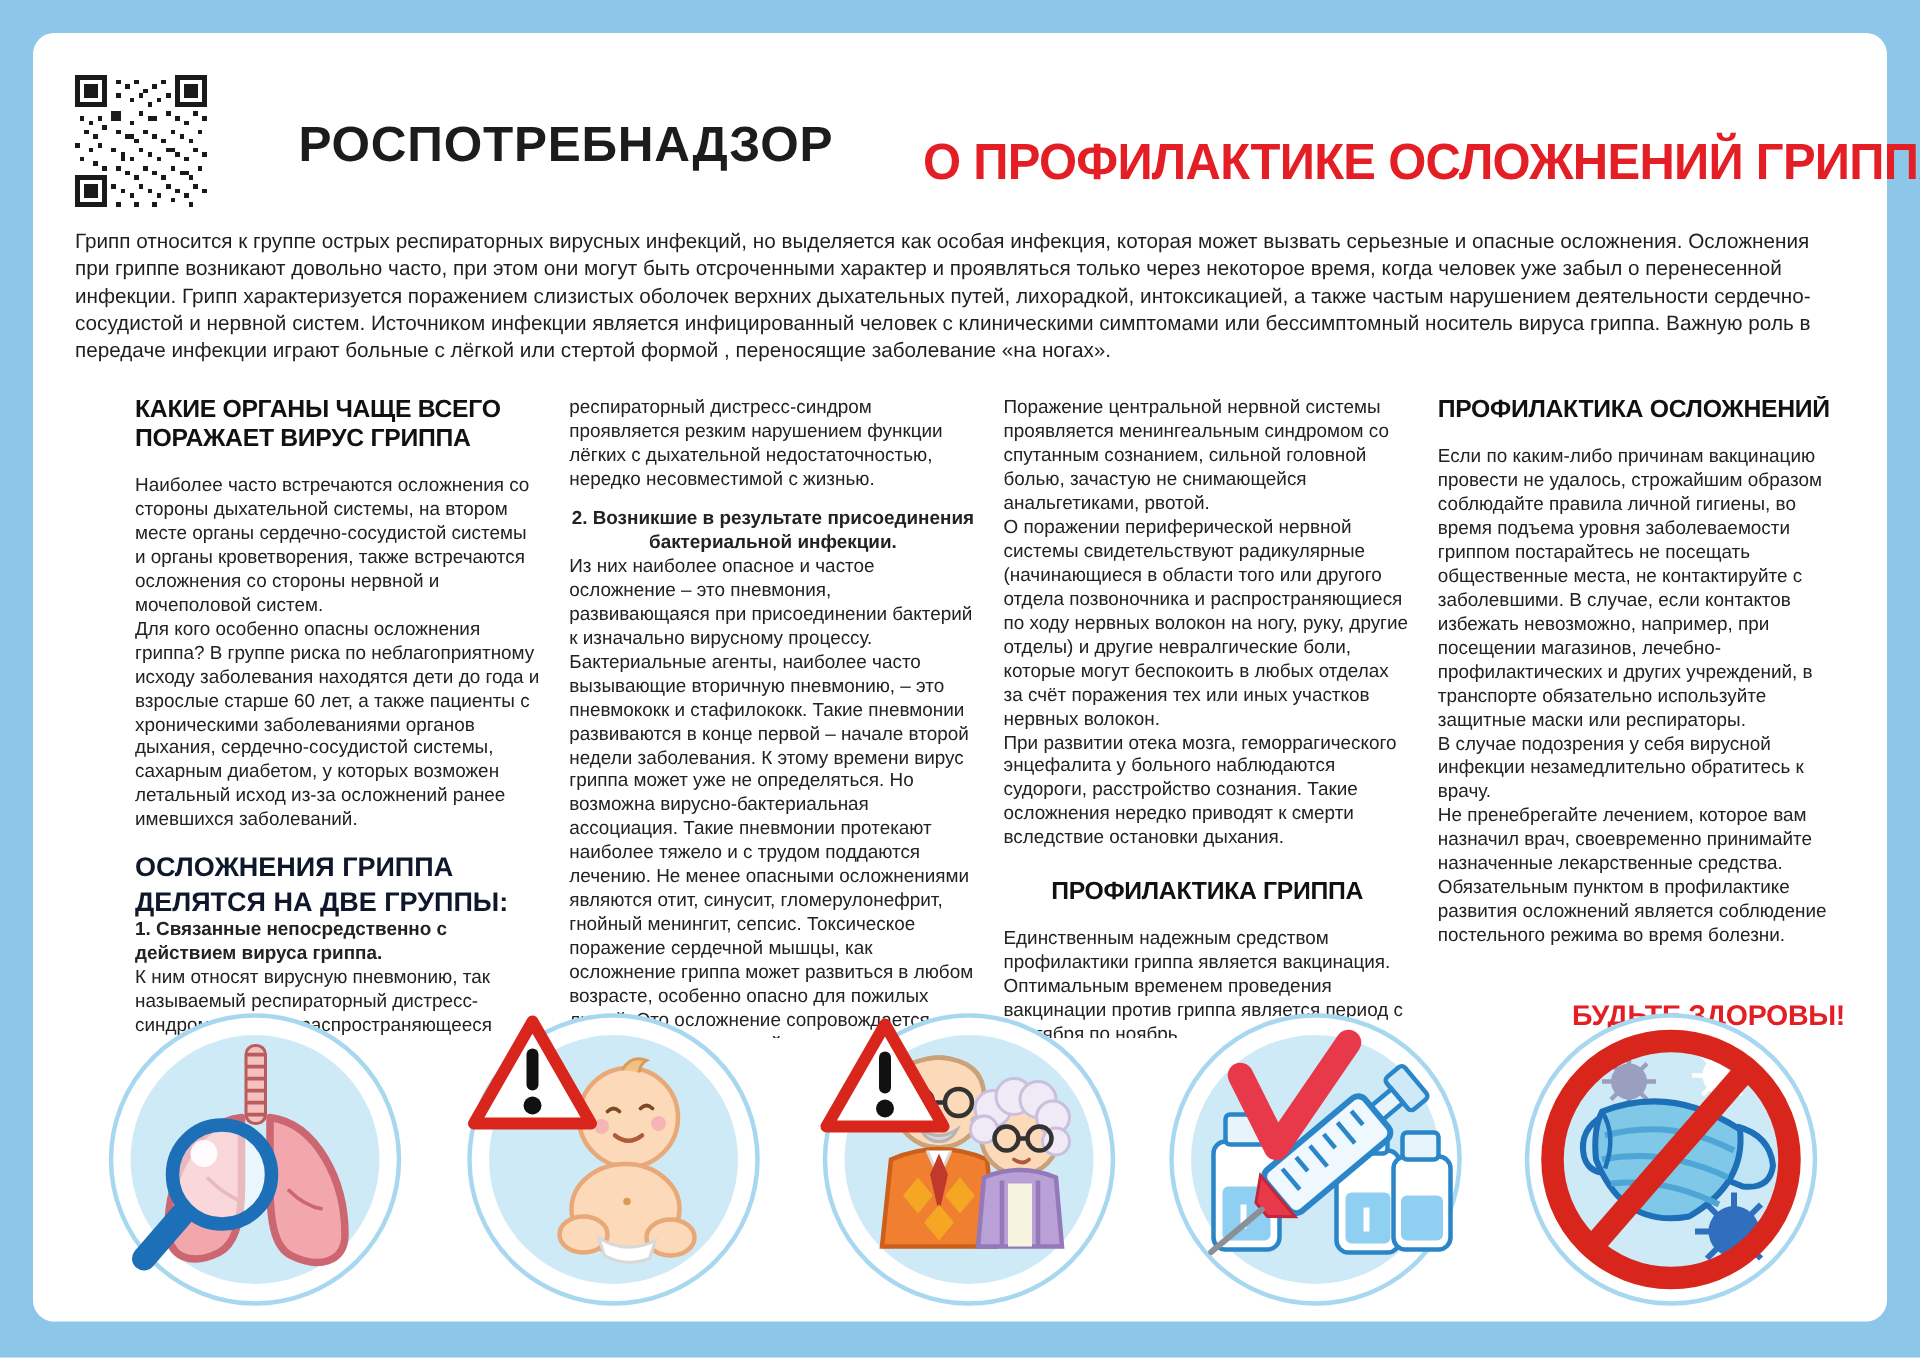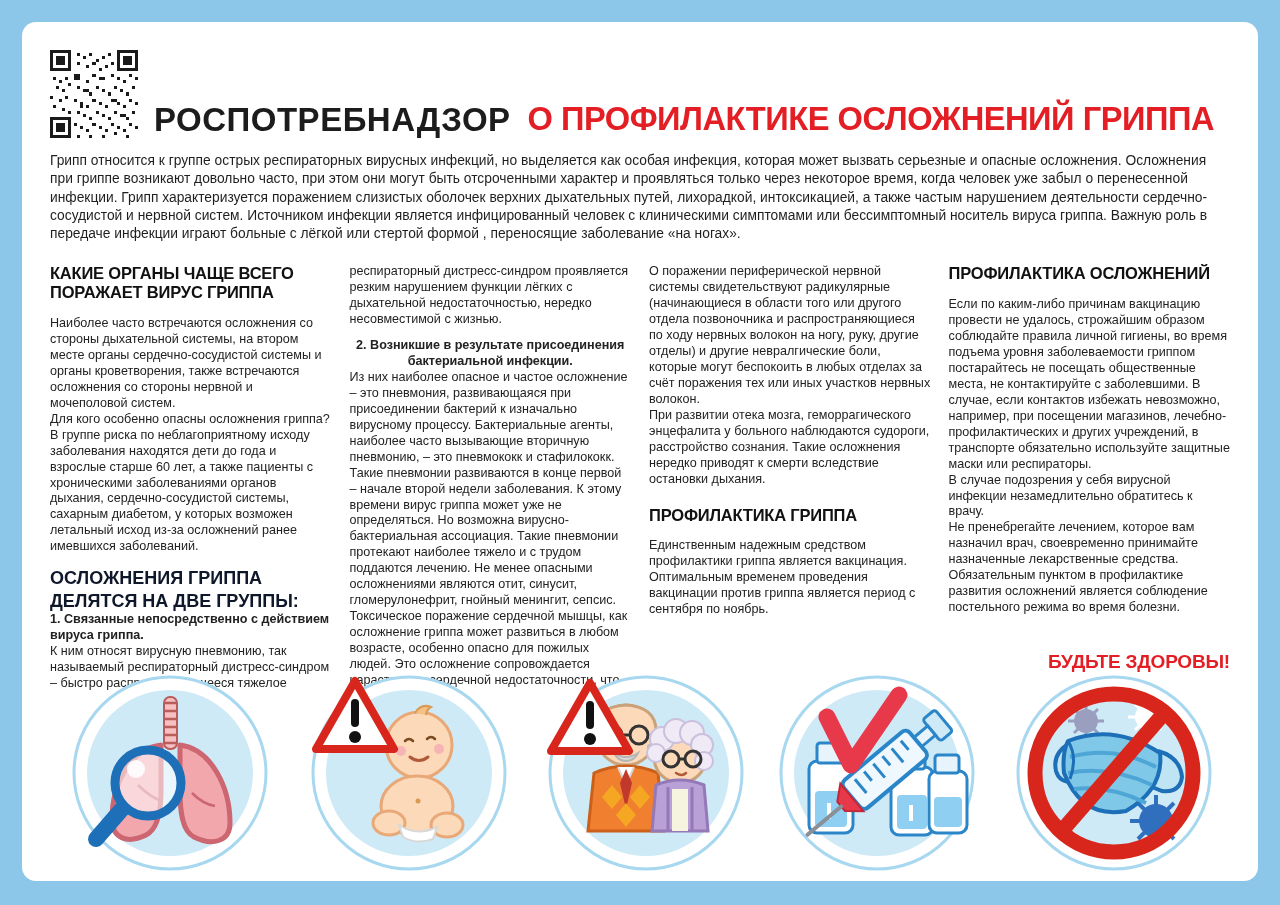--- a/index.html
+++ b/index.html
@@ -9,42 +9,42 @@
     font-family:"Liberation Sans", sans-serif;
     color:#2b2b2b;
     overflow:hidden;
   }
   .poster-card{
     position:absolute;left:22px;top:22px;right:22px;bottom:24px;
     background:#ffffff;border-radius:14px;
     padding:22px 28px 0 28px;box-sizing:border-box;
   }
   
-  .header{display:flex;align-items:flex-end;}
+  .header{display:flex;align-items:center;gap:45px;}
   .qr{width:88px;height:88px;flex:0 0 88px;margin-top:6px;}
   .brand-block{margin-left:16px;margin-top:2px;}
   .brand-title{font-size:33px;font-weight:700;letter-spacing:.5px;color:#1c1c1c;line-height:1.05;margin-top:8px;}
   .brand-sub{font-size:15.5px;font-weight:700;color:#1c1c1c;margin-top:10px;line-height:1.35;}
   .brand-phone{color:#e31e24;font-weight:700;}
   .main-title{
     flex:1;text-align:center;
     font-size:34px;font-weight:800;color:#e31e24;
     margin-top:34px;letter-spacing:-0.5px;
     transform:scaleX(.96);transform-origin:center;
     white-space:nowrap;
   }
   
   .intro{
     font-size:13.8px;line-height:1.33;color:#1f1f1f;
     margin-top:14px;text-align:left;
   }
   
   .columns{
     display:grid;grid-template-columns:repeat(4,1fr);
-    column-gap:18px;margin-top:20px;height:428px;overflow:hidden;
+    column-gap:18px;margin-top:20px;height:428px;overflow:hidden;margin-left:40px;
   }
   .col{font-size:12.6px;line-height:1.27;color:#222;}
   .col h3{
     font-size:16.5px;line-height:1.15;font-weight:800;color:#111;
     margin:0 0 14px 0;letter-spacing:-0.2px;
   }
   .col h4{
     font-size:18px;font-weight:800;color:#0f172a;margin:12px 0 0 0;line-height:1.25;
   }
   .col p{margin:0 0 0 0;}
@@ -97,23 +97,24 @@
       <p>К ним относят вирусную пневмонию,  так называемый респираторный дистресс-синдром – быстро распространяющееся тяжелое поражение лёгких,  геморрагический отек легких, менингит, менингоэнцефалит, миокардит, инфекционно-токсический шок. Острый</p>
     </div>
 
     <div class="col">
       <p>респираторный дистресс-синдром проявляется резким нарушением функции лёгких с дыхательной недостаточностью, нередко несовместимой с жизнью.</p>
       <p class="bold gap">2. Возникшие в результате присоединения бактериальной инфекции.</p>
       <p>Из них наиболее опасное и частое осложнение – это пневмония, развивающаяся при присоединении бактерий к изначально вирусному процессу. Бактериальные агенты, наиболее часто вызывающие вторичную пневмонию, – это пневмококк и стафилококк. Такие пневмонии развиваются в конце первой – начале второй недели заболевания. К этому времени вирус гриппа может уже не определяться. Но возможна вирусно-бактериальная ассоциация. Такие пневмонии протекают наиболее тяжело и с трудом поддаются лечению. Не менее опасными осложнениями являются отит, синусит, гломерулонефрит, гнойный менингит, сепсис. Токсическое поражение сердечной мышцы, как осложнение гриппа может развиться в любом возрасте, особенно опасно для пожилых людей. Это осложнение сопровождается нарастанием сердечной недостаточности, что быстро приводит к ухудшению состояния у пациентов, появлению</p>
     </div>
 
     <div class="col">
+      <p>Поражение центральной нервной системы проявляется менингеальным синдромом со спутанным сознанием, сильной головной болью, зачастую не снимающейся анальгетиками, рвотой.</p>
       <p>О поражении периферической нервной системы свидетельствуют радикулярные (начинающиеся в области того или другого отдела позвоночника и распространяющиеся по ходу нервных волокон на ногу, руку, другие отделы) и другие невралгические боли, которые могут беспокоить в любых отделах за счёт поражения тех или иных участков нервных волокон.</p>
       <p>При развитии отека мозга, геморрагического энцефалита у больного наблюдаются судороги, расстройство сознания. Такие осложнения нередко приводят к смерти вследствие остановки дыхания.</p>
-      <h3 style="margin-top:18px;">ПРОФИЛАКТИКА ГРИППА</h3>
+      <h3 style="margin-top:18px;text-align:center;">ПРОФИЛАКТИКА ГРИППА</h3>
       <p>Единственным надежным средством профилактики гриппа является вакцинация. Оптимальным временем проведения вакцинации против гриппа является период с сентября по ноябрь.</p>
     </div>
 
     <div class="col">
       <h3>ПРОФИЛАКТИКА ОСЛОЖНЕНИЙ</h3>
       <p>Если по каким-либо причинам вакцинацию провести не удалось, строжайшим образом соблюдайте правила личной гигиены, во время подъема уровня заболеваемости гриппом постарайтесь не посещать общественные места, не контактируйте с заболевшими. В случае, если контактов избежать невозможно, например, при посещении магазинов, лечебно-профилактических и других учреждений, в транспорте обязательно используйте защитные маски или респираторы.</p>
       <p>В случае подозрения у себя вирусной инфекции незамедлительно обратитесь к врачу.</p>
       <p>Не пренебрегайте лечением, которое вам назначил врач, своевременно принимайте назначенные лекарственные средства.</p>
       <p>Обязательным пунктом в профилактике развития осложнений является соблюдение постельного режима во время болезни.</p>
       <div class="be-healthy">БУДЬТЕ ЗДОРОВЫ!</div>

